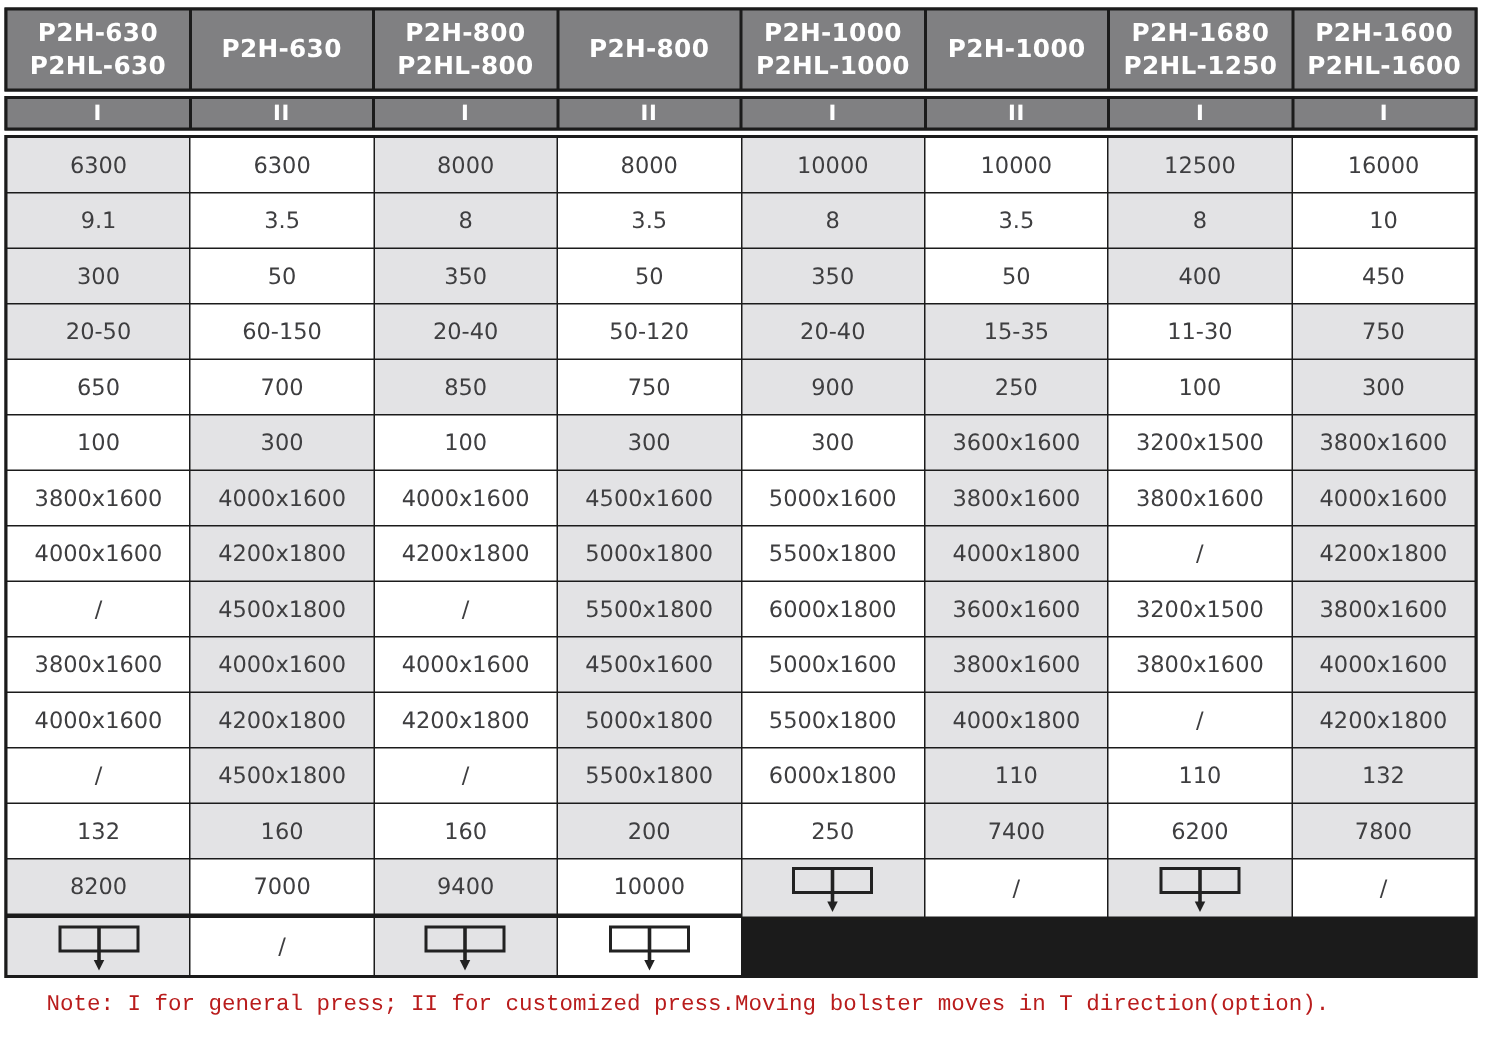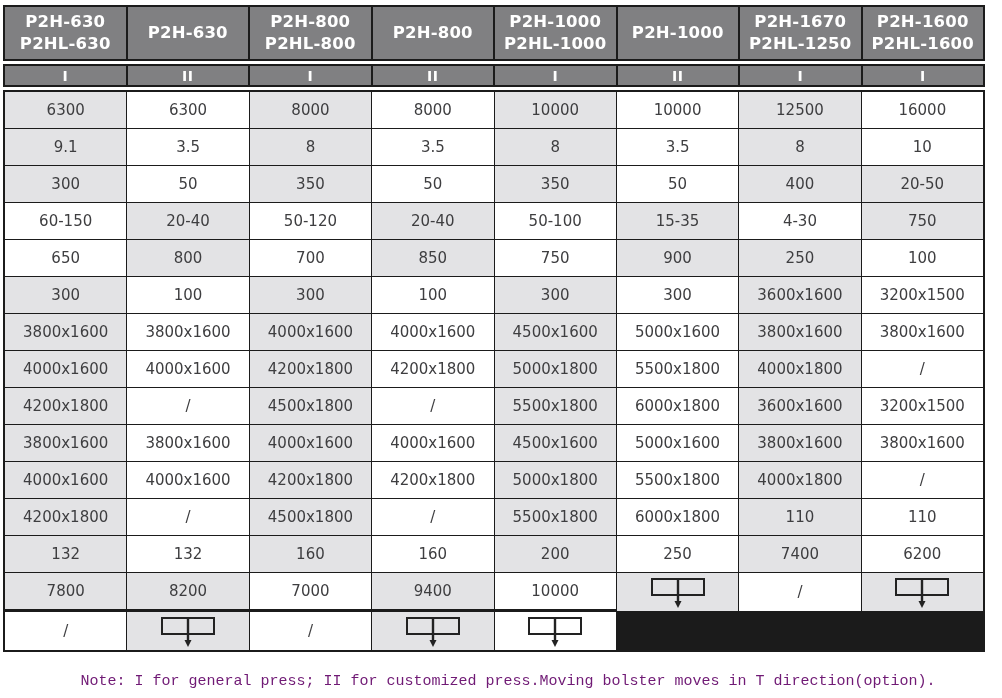--- a/index.html
+++ b/index.html
@@ -43,22 +43,22 @@
   .cell{
     background:#fff;color:#3e3e40;
     display:flex;align-items:center;justify-content:center;
     height:36px;font-size:15px;
   }
   .cell.shaded{background:#e3e3e5;}
   .cell.iconrow{height:38px;}
 
   .note{
     font-family:"Liberation Mono","DejaVu Sans Mono",monospace;
-    font-size:15px;color:#701a75;
-    margin:21px 0 0 28px;white-space:nowrap;text-align:center;
+    font-size:15px;color:#b91c1c;
+    margin:9px 0 0 28px;white-space:nowrap;
   }
 </style>
 </head>
 <body>
 
 <div class="page">
   <div class="thead" id="thead">
       <div class="hcell">
         <div>P2H-630</div>
         <div>P2HL-630</div>
@@ -74,21 +74,21 @@
         <div>P2H-800</div>
       </div>
       <div class="hcell">
         <div>P2H-1000</div>
         <div>P2HL-1000</div>
       </div>
       <div class="hcell">
         <div>P2H-1000</div>
       </div>
       <div class="hcell">
-        <div>P2H-1670</div>
+        <div>P2H-1680</div>
         <div>P2HL-1250</div>
       </div>
       <div class="hcell">
         <div>P2H-1600</div>
         <div>P2HL-1600</div>
       </div>
     </div>
   <div class="tsub" id="tsub">
       <div class="scell">I</div>
       <div class="scell">II</div>
@@ -116,31 +116,30 @@
       <div class="cell">3.5</div>
       <div class="cell shaded">8</div>
       <div class="cell">10</div>
       <div class="cell shaded">300</div>
       <div class="cell">50</div>
       <div class="cell shaded">350</div>
       <div class="cell">50</div>
       <div class="cell shaded">350</div>
       <div class="cell">50</div>
       <div class="cell shaded">400</div>
+      <div class="cell">450</div>
       <div class="cell shaded">20-50</div>
       <div class="cell">60-150</div>
       <div class="cell shaded">20-40</div>
       <div class="cell">50-120</div>
       <div class="cell shaded">20-40</div>
-      <div class="cell">50-100</div>
       <div class="cell shaded">15-35</div>
-      <div class="cell">4-30</div>
+      <div class="cell">11-30</div>
       <div class="cell shaded">750</div>
       <div class="cell">650</div>
-      <div class="cell shaded">800</div>
       <div class="cell">700</div>
       <div class="cell shaded">850</div>
       <div class="cell">750</div>
       <div class="cell shaded">900</div>
       <div class="cell shaded">250</div>
       <div class="cell">100</div>
       <div class="cell shaded">300</div>
       <div class="cell">100</div>
       <div class="cell shaded">300</div>
       <div class="cell">100</div>

